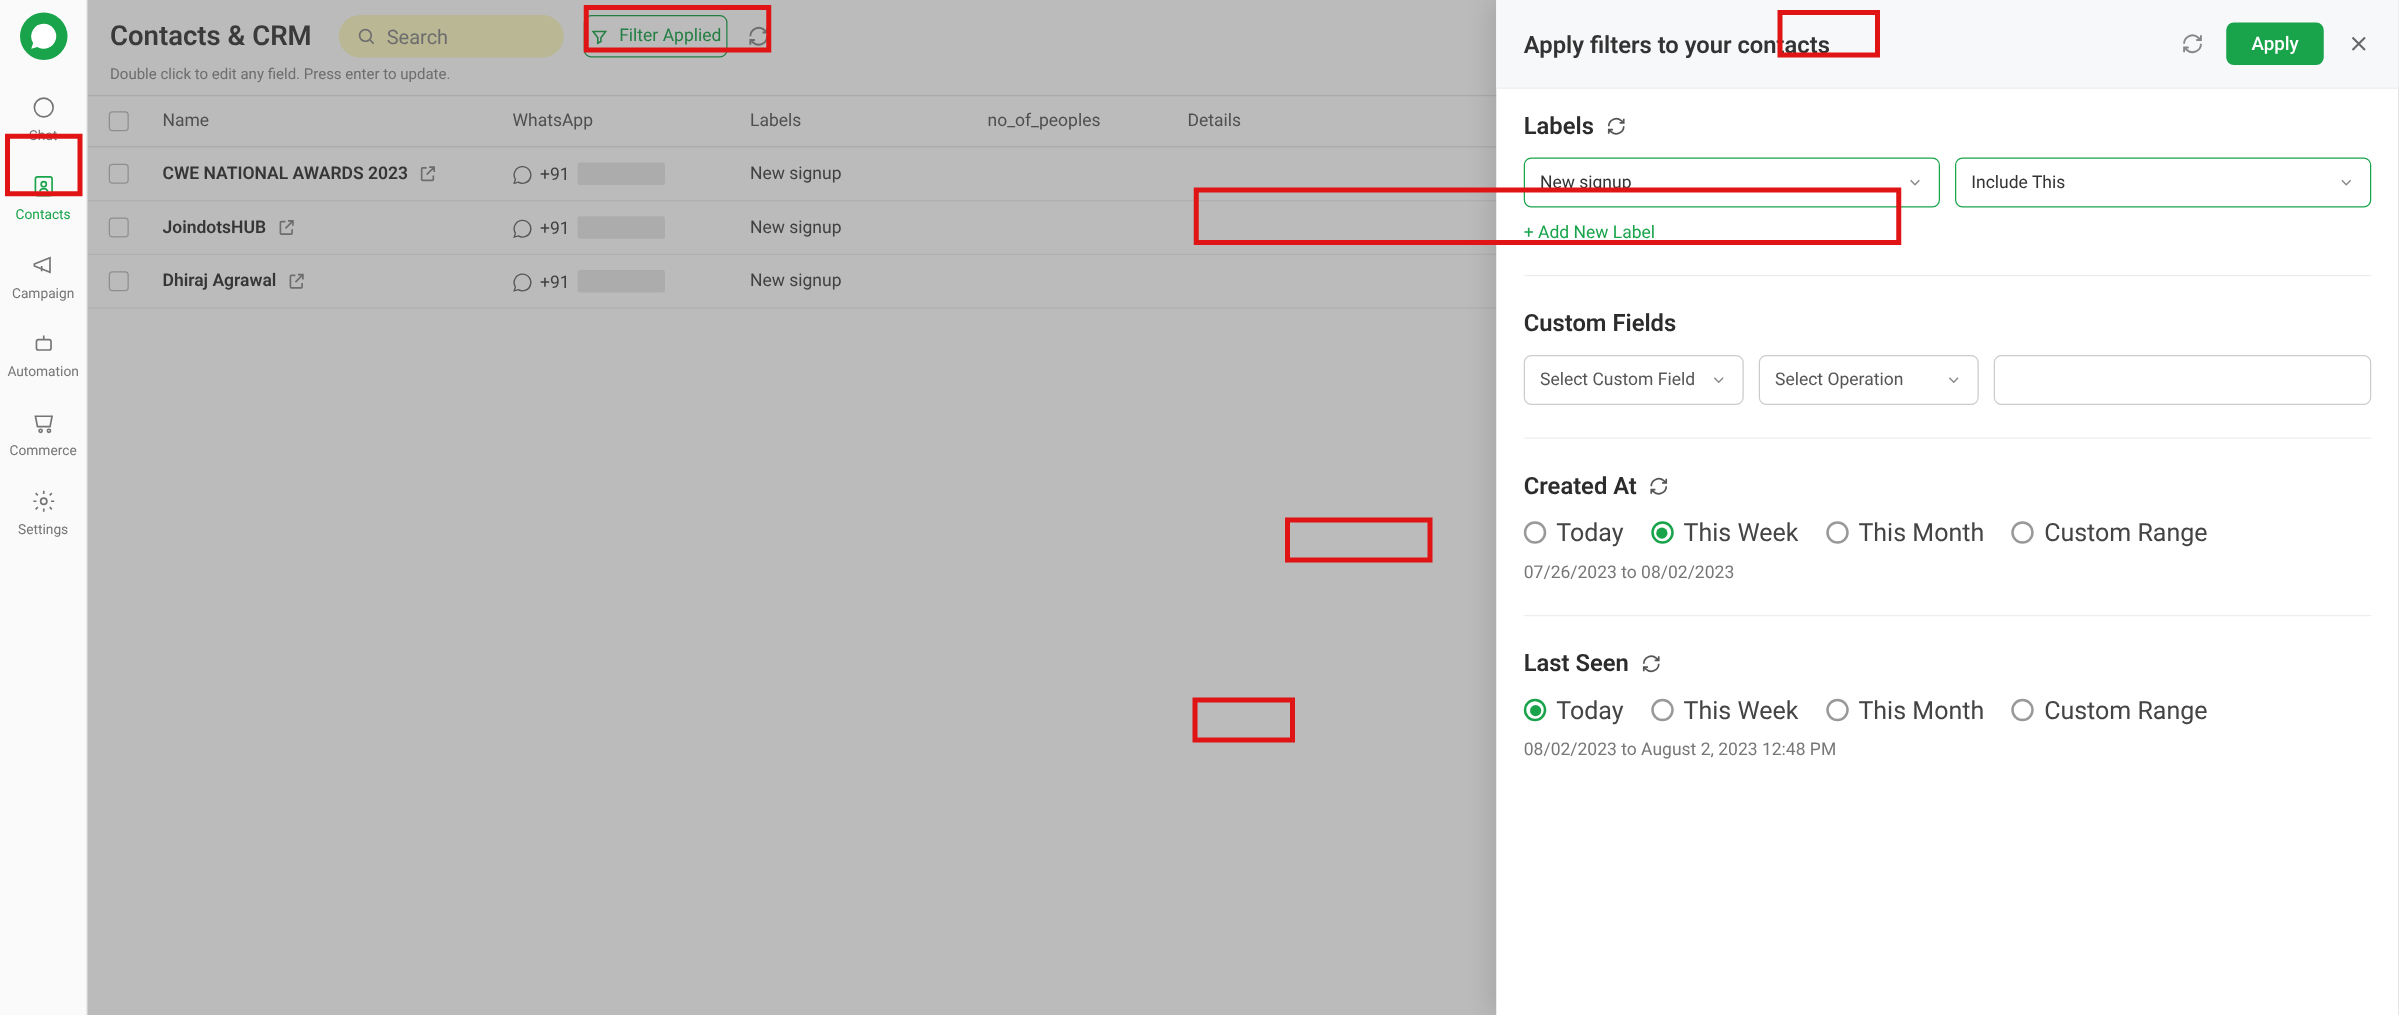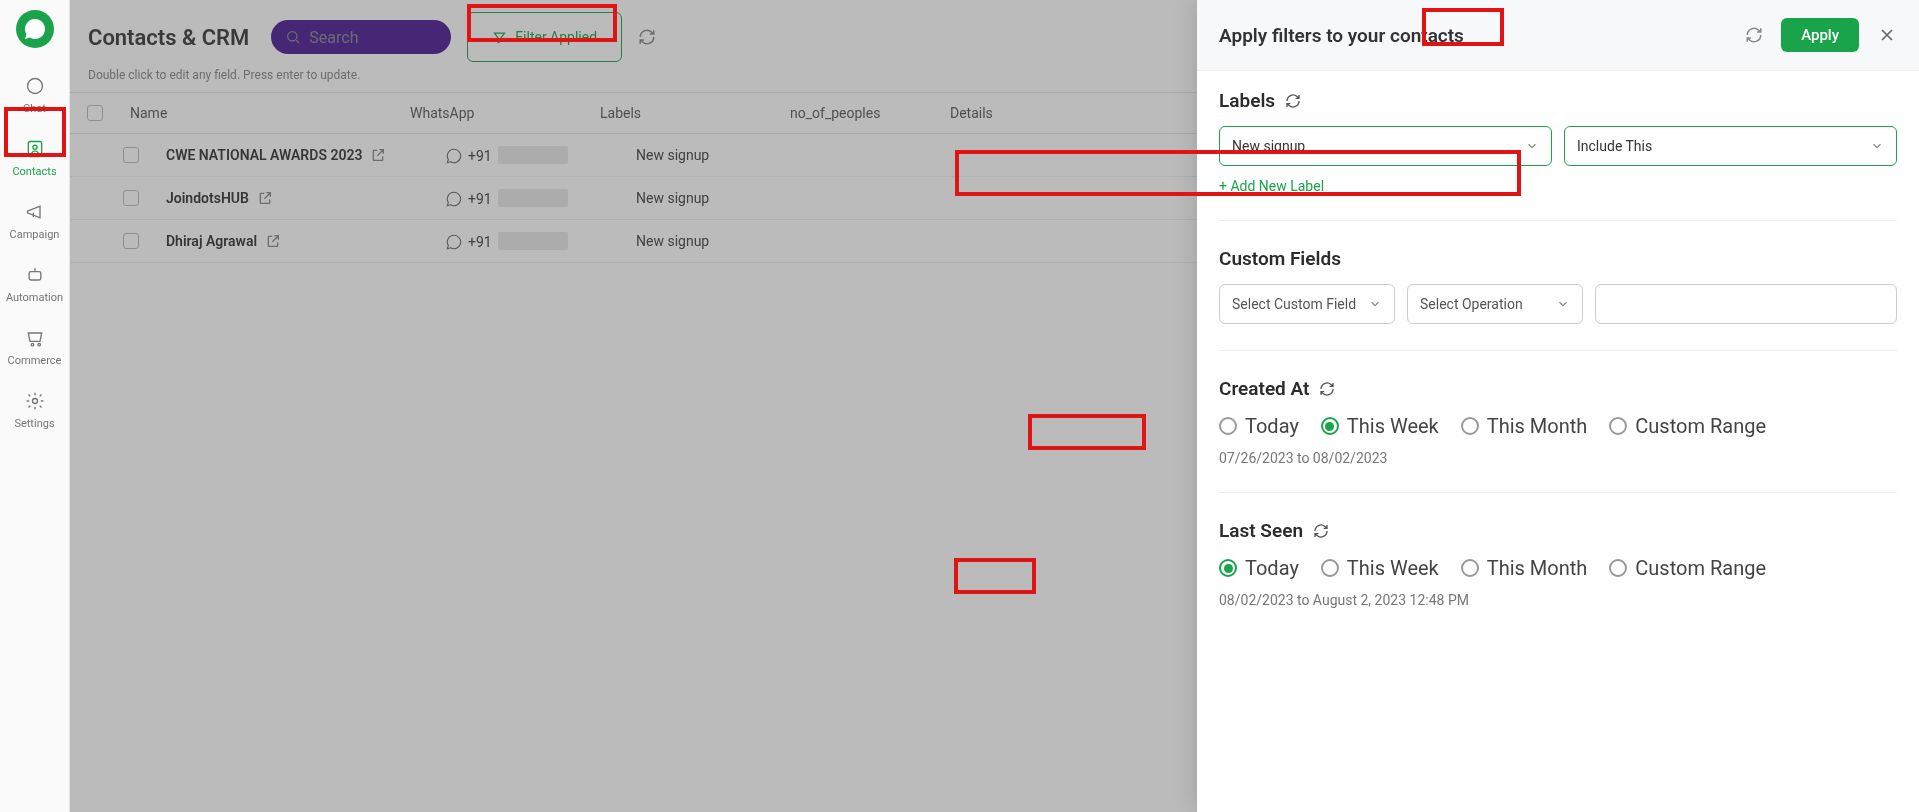--- a/index.html
+++ b/index.html
@@ -10,37 +10,37 @@
 .logo { width: 38px; height: 38px; border-radius: 50%; background: #19a44b; display: flex; align-items: center; justify-content: center; margin-bottom: 18px; }
 .logo svg { width: 24px; height: 24px; fill: white; }
 .nav-item { width: 56px; display: flex; flex-direction: column; align-items: center; padding: 8px 0 6px; color: #757575; font-size: 11px; cursor: pointer; margin-bottom: 8px; }
 .nav-item.active { color: #19a44b; }
 .nav-item-icon { width: 24px; height: 24px; display:flex; align-items:center; justify-content:center; margin-bottom:4px;}
 .nav-item-icon svg { width: 20px; height: 20px; stroke: currentColor; fill: none; stroke-width: 1.6; }
 
 .main { flex: 1; display: flex; flex-direction: column; position: relative; }
 .topbar { display: flex; align-items: center; padding: 12px 18px 4px; gap: 16px; }
 .page-title { font-size: 22px; font-weight: 600; color: #3a3a3a; margin-right: 6px; }
-.search-box { display:flex; align-items:center; background:#4c1d95; border-radius:20px; height:34px; padding:0 14px; width:180px; color:#888;}
+.search-box { display:flex; align-items:center; background:#fef9c3; border-radius:20px; height:34px; padding:0 14px; width:180px; color:#888;}
 .search-box svg{width:16px;height:16px;stroke:#888;fill:none;stroke-width:2;margin-right:8px;}
-.filter-applied { display:flex; align-items:center; border:1px solid #19a44b; color:#19a44b; background:#fff; border-radius:6px; height:50px; padding:0 24px; font-size:14px; cursor:pointer;}
+.filter-applied { display:flex; align-items:center; border:1px solid #19a44b; color:#19a44b; background:#fff; border-radius:6px; height:34px; padding:0 4px; font-size:14px; cursor:pointer;}
 .filter-applied svg{width:15px;height:15px;stroke:#19a44b;fill:none;stroke-width:2;margin-right:8px;}
 .refresh-icon { width:18px;height:18px;stroke:#888;fill:none;stroke-width:2;cursor:pointer;}
 .subhint { font-size:12px; color:#888; padding: 2px 18px 10px;}
 
 .table { width:100%; }
 .thead { display:flex; border-top:1px solid #e5e5e5; border-bottom:1px solid #e5e5e5; color:#5a5a5a; font-size:14px; }
 .th, .td { padding: 12px 10px; }
 .col-chk{width:50px; display:flex; align-items:center; justify-content:center;}
 .col-name{width:280px;}
 .col-wa{width:190px;}
 .col-labels{width:190px;}
 .col-nop{width:160px;}
 .col-details{flex:1;}
-.trow{display:flex; border-bottom:1px solid #eee; font-size:14px; color:#444; align-items:center;padding-left:36px;}
+.trow{display:flex; border-bottom:1px solid #eee; font-size:14px; color:#444; align-items:center;}
 .trow .col-name{font-weight:600; color:#333; display:flex; align-items:center; gap:8px;}
 .ext-icon{width:16px;height:16px;stroke:#888;fill:none;stroke-width:2;}
 .wa-cell{display:flex;align-items:flex-end;gap:6px;}
 .wa-icon{width:16px;height:16px;stroke:#666;fill:none;stroke-width:1.6;}
 .chkbox{width:16px;height:16px;border:1.5px solid #bbb;border-radius:3px;}
 .redacted{display:inline-block;width:70px;height:18px;background:#e9e9e9;border-radius:2px;}
 
 .overlay { position:absolute; inset:0; background:rgba(60,60,60,0.35); pointer-events:none;}
 
 .panel { position:absolute; top:0; right:0; width:722px; height:100%; background:#fff; box-shadow:-4px 0 20px rgba(0,0,0,0.12); display:flex; flex-direction:column;}

